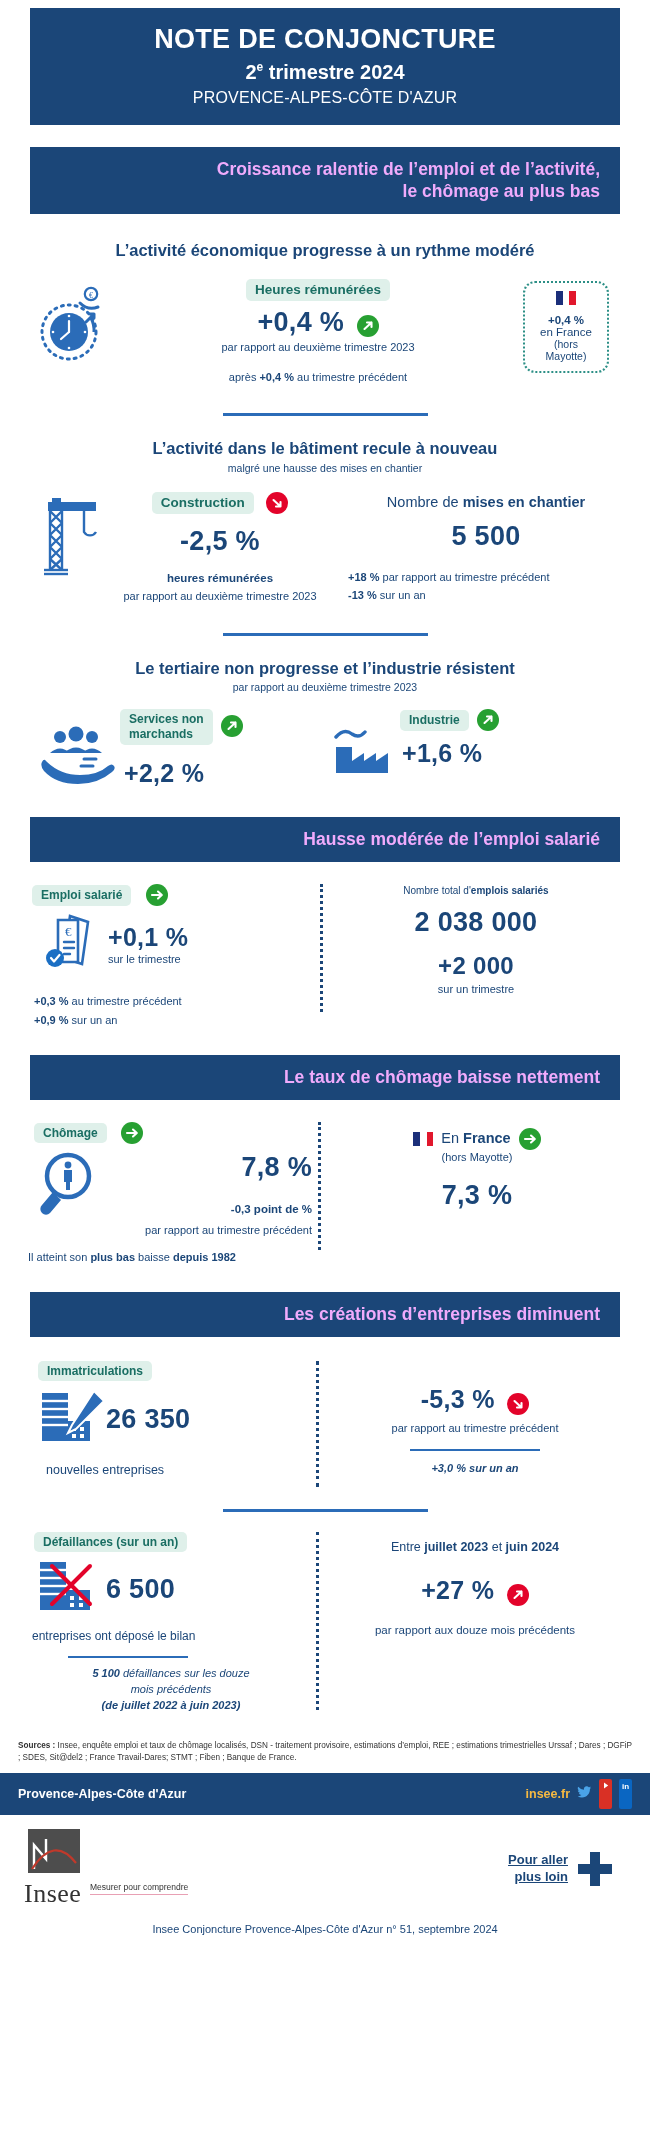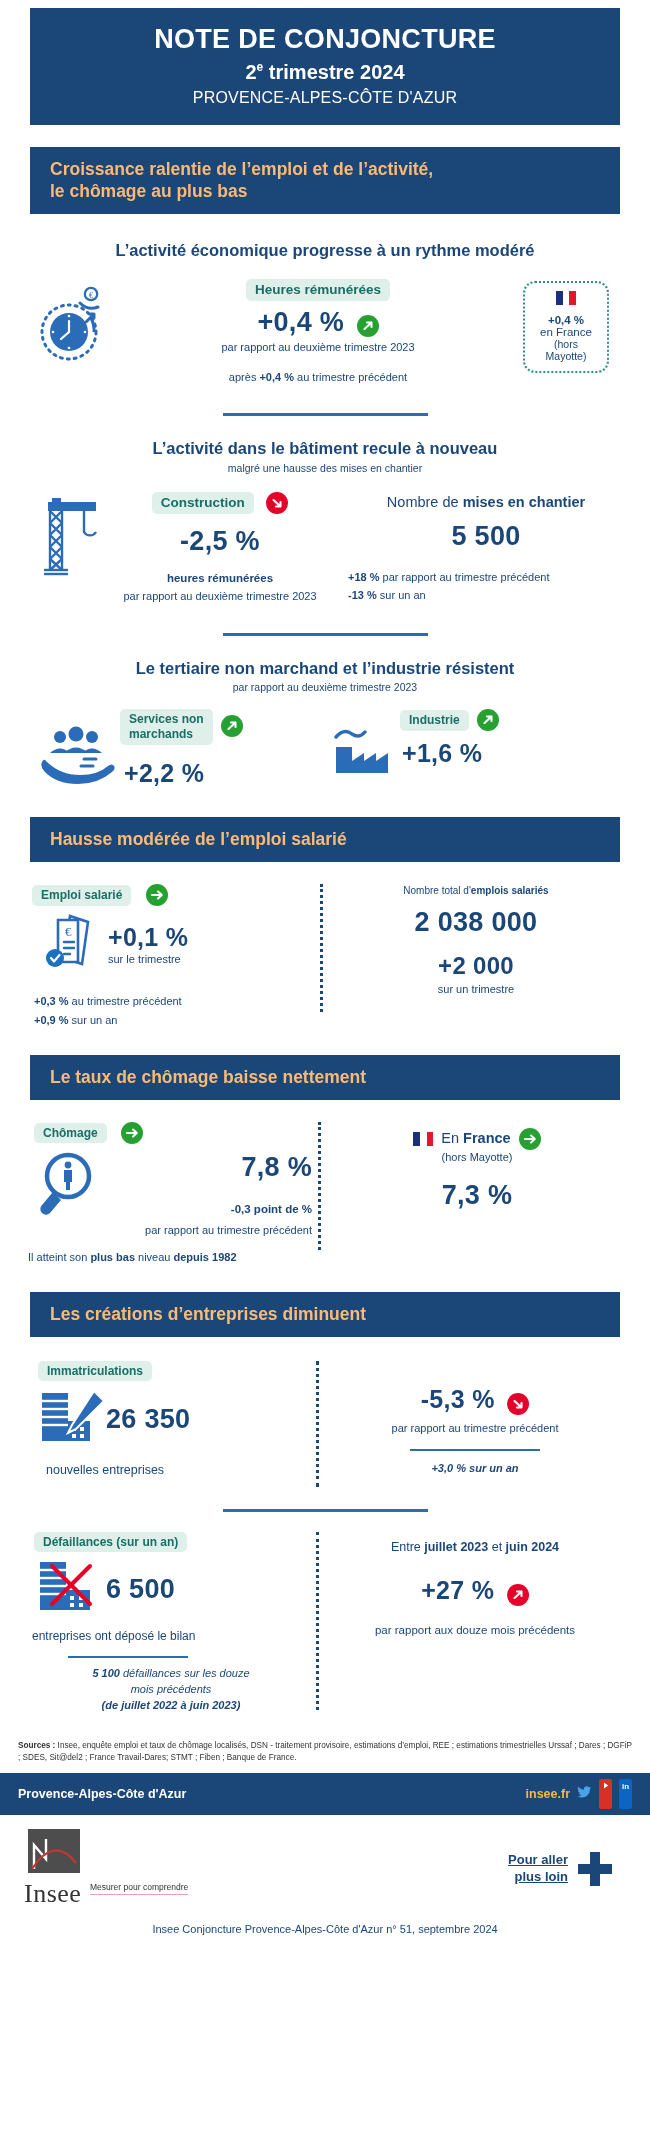--- a/index.html
+++ b/index.html
@@ -20,22 +20,22 @@
     padding: 12px 24px;
     margin: 0 30px;
   }
   .banner-title-main { font-size: 27px; font-weight: bold; letter-spacing: .3px; line-height: 1.18; }
   .banner-title-sub  { font-size: 20px; font-weight: bold; margin-top: 4px; }
   .banner-title-sub sup { font-size: 12px; vertical-align: super; }
   .banner-title-region { font-size: 16px; font-weight: normal; margin-top: 5px; letter-spacing: .2px; }
 
   .section-banner {
     background: #1b4678;
-    color: #fdba74;
-    text-align: left;
+    color: #f0abfc;
+    text-align: right;
     font-size: 17.5px;
     font-weight: bold;
     padding: 11px 20px;
     margin: 0 30px;
     line-height: 1.3;
   }
 
   
   .sec-h2 {
     text-align: center;
@@ -277,21 +277,21 @@
     <div style="flex:1; text-align:center;">
       <div class="sub" style="font-size:14.5px;"><span>Nombre de </span><b>mises en chantier</b></div>
       <div class="bigval" style="margin-top:8px;">5 500</div>
       <div class="sub" style="margin-top:18px; text-align:left; padding-left:8px;"><b>+18 %</b><span> par rapport au trimestre précédent</span></div>
       <div class="sub" style="margin-top:2px; text-align:left; padding-left:8px;"><b>-13 %</b><span> sur un an</span></div>
     </div>
   </div>
 
   <div class="rule" style="margin-top:28px;"></div>
 
-  <div style="margin-top:22px;" class="sec-h2">Le tertiaire non marchand et l’industrie résistent</div>
+  <div style="margin-top:22px;" class="sec-h2">Le tertiaire non progresse et l’industrie résistent</div>
   <div class="sec-h3">par rapport au deuxième trimestre 2023</div>
 
   <div class="row" style="margin-top:16px; padding:0 40px; align-items:flex-start;">
 
     <div style="flex:1; display:flex; align-items:flex-start;">
       <div style="flex:0 0 78px; padding-top:14px;">
         <svg width="76" height="62" viewBox="0 0 76 62">
           <g fill="#2b6cb8">
             <circle cx="20" cy="14" r="6"></circle>
               <circle cx="36" cy="11" r="7.5"></circle>
@@ -420,21 +420,21 @@
             </g>
             <path d="M19 44 L8 57 a5.5 5.5 0 0 0 8 8 L27 52 Z" fill="#2b6cb8"></path>
           </svg>
         </div>
         <div style="flex:1; text-align:right;">
           <div class="bigval" style="margin-top:4px;">7,8 %</div>
           <div class="sub b" style="margin-top:18px; font-size:11.5px;">-0,3 point de %</div>
           <div class="sub" style="margin-top:5px;">par rapport au trimestre précédent</div>
         </div>
       </div>
-      <div class="sub" style="margin-top:12px; padding-left:6px; font-size:11px;"><span>Il atteint son </span><b>plus bas</b><span> niveau </span><b>depuis 1982</b></div>
+      <div class="sub" style="margin-top:12px; padding-left:6px; font-size:11px;"><span>Il atteint son </span><b>plus bas</b><span> baisse </span><b>depuis 1982</b></div>
     </div>
 
     <div style="flex:0 0 14px; display:flex; justify-content:center;">
       <div class="vdots" style="height:128px;"></div>
     </div>
 
     <div style="flex:1; text-align:center; padding-top:6px;">
       <div style="display:flex; align-items:center; justify-content:center; gap:8px;">
         <span class="flag"><span class="fb"></span><span class="fw"></span><span class="fr"></span></span>
         <span class="sub" style="font-size:14.5px;"><span>En </span><b>France</b></span>

